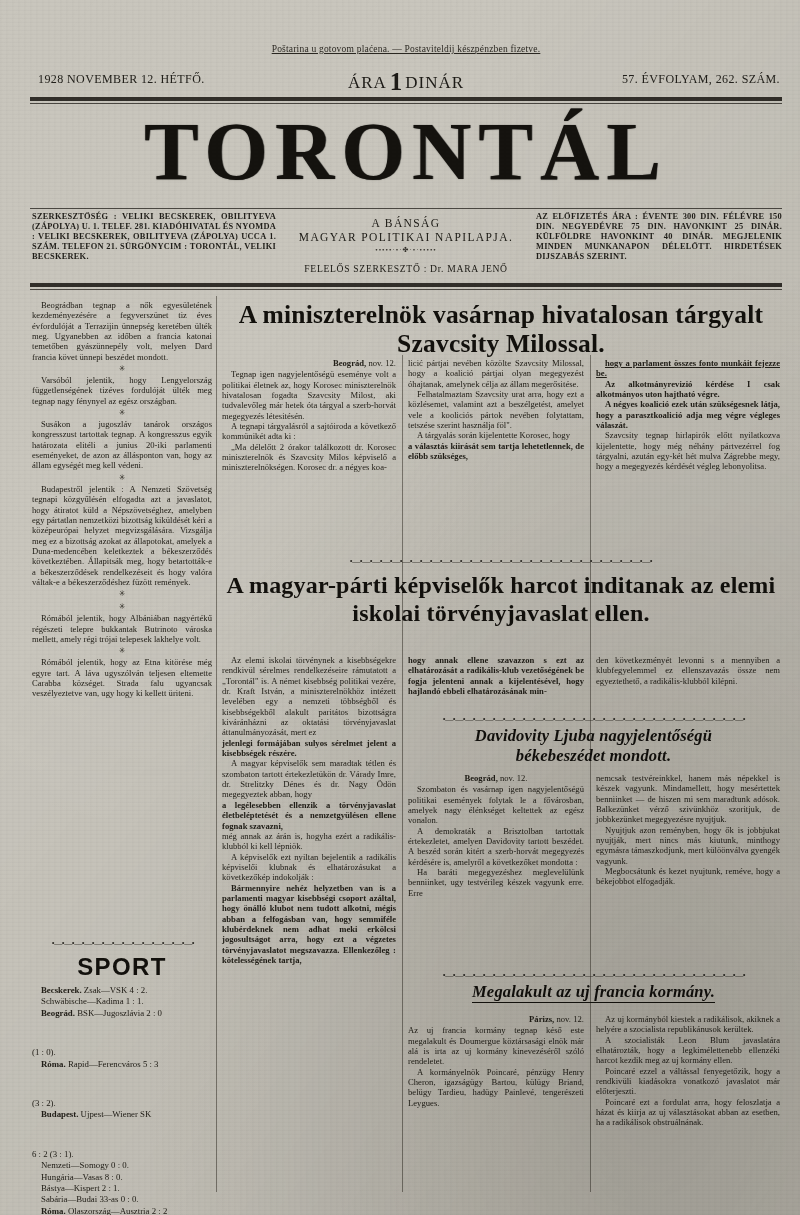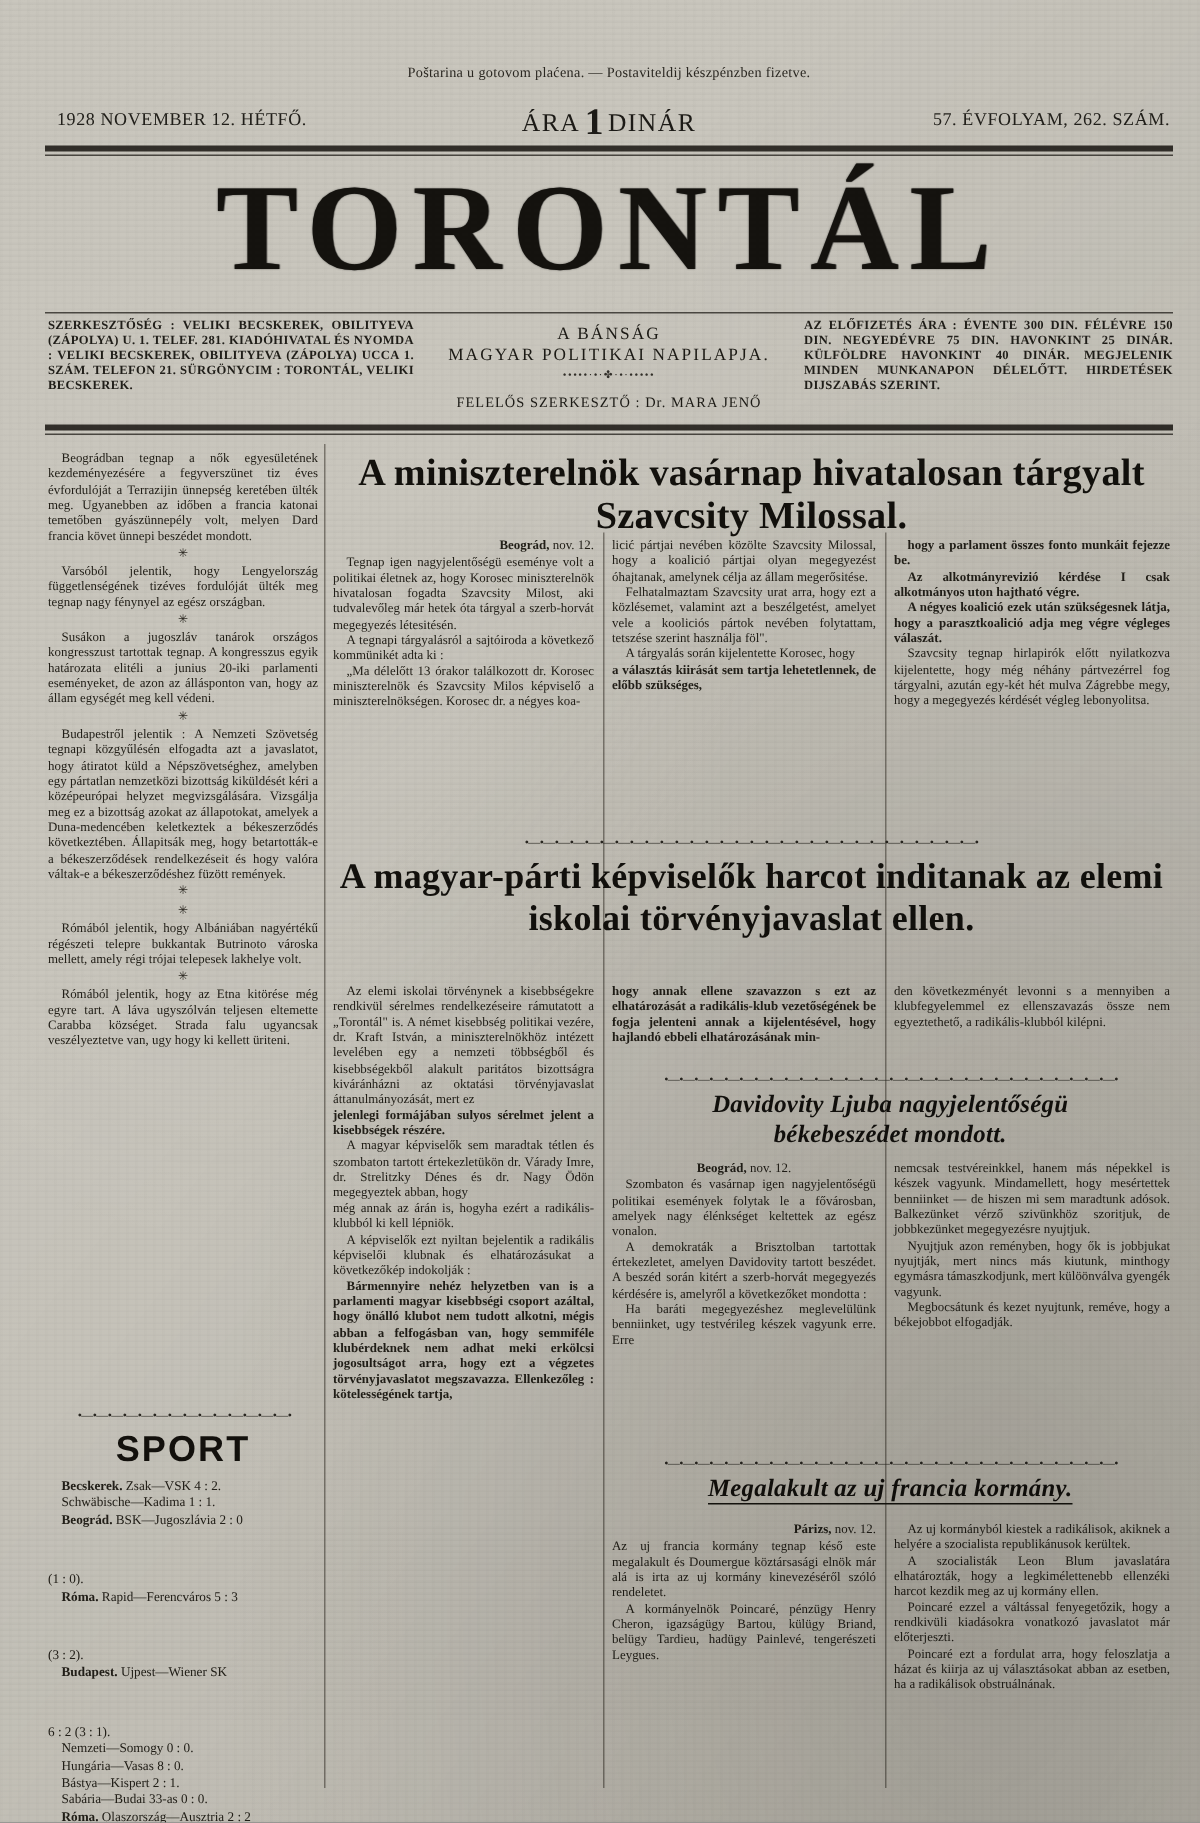--- a/index.html
+++ b/index.html
@@ -54,20 +54,21 @@
   .postline {
     position: absolute;
     top: 44px;
     left: 0;
     width: 752px;
     text-align: center;
     font-size: 9.5px;
     letter-spacing: .2px;
     color: #2b2822;
     font-family: "Liberation Serif", serif;
+    text-decoration: underline;
   }
   .dateline-row {
     position: absolute;
     top: 68px;
     left: 0;
     width: 752px;
     height: 30px;
   }
   .dl-left {
     position: absolute;
@@ -364,45 +365,46 @@
         <div class="cont"><span>(2 : 2).</span></div>
         <div><b>Prága.</b><span> Szlávia—Spárta 4 : 3.</span></div>
       </div>
 
     <div class="hl-main" id="headline1">A miniszterelnök vasárnap hivatalosan tárgyalt Szavcsity Milossal.</div>
 
     <div class="col" style="left:192px; top:358px; width:174px;">
       <p class="noind" style="text-align:right; margin-bottom:1px;"><b>Beográd,</b><span> nov. 12.</span></p>
       <p>Tegnap igen nagyjelentőségü eseménye volt a politikai életnek az, hogy Korosec miniszterelnök hivatalosan fogadta Szavcsity Milost, aki tudvalevőleg már hetek óta tárgyal a szerb-horvát megegyezés létesitésén.</p>
       <p>A tegnapi tárgyalásról a sajtóiroda a következő kommünikét adta ki :</p>
-      <p>„Ma délelőtt 13 órakor találkozott dr. Korosec miniszterelnök és Szavcsity Milos képviselő a miniszterelnökségen. Korosec dr. a négyes koa-</p>
+      <p>„Ma délelőtt 2 órakor találkozott dr. Korosec miniszterelnök és Szavcsity Milos képviselő a miniszterelnökségen. Korosec dr. a négyes koa-</p>
     </div>
 
     <div class="col" style="left:378px; top:358px; width:176px;">
       <p class="noind">licić pártjai nevében közölte Szavcsity Milossal, hogy a koalició pártjai olyan megegyezést óhajtanak, amelynek célja az állam megerősitése.</p>
       <p>Felhatalmaztam Szavcsity urat arra, hogy ezt a közlésemet, valamint azt a beszélgetést, amelyet vele a kooliciós pártok nevében folytattam, tetszése szerint használja föl".</p>
       <p>A tárgyalás során kijelentette Korosec, hogy</p>
       <p class="bold-run noind" style="font-weight:bold;">a választás kiirását sem tartja lehetetlennek, de előbb szükséges,</p>
     </div>
 
     <div class="col" style="left:566px; top:358px; width:184px;">
-      <p style="font-weight:bold;">hogy a parlament összes fonto munkáit fejezze be.</p>
+      <p style="font-weight:bold;text-decoration:underline;">hogy a parlament összes fonto munkáit fejezze be.</p>
       <p style="font-weight:bold;">Az alkotmányrevizió kérdése I csak alkotmányos uton hajtható végre.</p>
       <p style="font-weight:bold;">A négyes koalició ezek után szükségesnek látja, hogy a parasztkoalició adja meg végre végleges válaszát.</p>
       <p>Szavcsity tegnap hirlapirók előtt nyilatkozva kijelentette, hogy még néhány pártvezérrel fog tárgyalni, azután egy-két hét mulva Zágrebbe megy, hogy a megegyezés kérdését végleg lebonyolitsa.</p>
     </div>
 
     <div class="orn-line" style="left:192px; top:556px; width:558px;">•—•—•—•—•—•—•—•—•—•—•—•—•—•—•—•—•—•—•—•—•—•—•—•—•—•—•—•—•—•—•</div>
 
     <div class="hl-main" id="headline2">A magyar-párti képviselők harcot inditanak az elemi iskolai törvényjavaslat ellen.</div>
 
     <div class="col" style="left:192px; top:655px; width:174px;">
       <p>Az elemi iskolai törvénynek a kisebbségekre rendkivül sérelmes rendelkezéseire rámutatott a „Torontál" is. A német kisebbség politikai vezére, dr. Kraft István, a miniszterelnökhöz intézett levelében egy a nemzeti többségből és kisebbségekből alakult paritátos bizottságra kiváránházni az oktatási törvényjavaslat áttanulmányozását, mert ez</p>
       <p class="noind" style="font-weight:bold;">jelenlegi formájában sulyos sérelmet jelent a kisebbségek részére.</p>
       <p>A magyar képviselők sem maradtak tétlen és szombaton tartott értekezletükön dr. Várady Imre, dr. Strelitzky Dénes és dr. Nagy Ödön megegyeztek abban, hogy</p>
+      <p class="noind" style="font-weight:bold;">a legélesebben ellenzik a törvényjavaslat életbeléptetését és a nemzetgyülésen ellene fognak szavazni,</p>
       <p class="noind">még annak az árán is, hogyha ezért a radikális-klubból ki kell lépniök.</p>
       <p>A képviselők ezt nyiltan bejelentik a radikális képviselői klubnak és elhatározásukat a következőkép indokolják :</p>
       <p style="font-weight:bold;">Bármennyire nehéz helyzetben van is a parlamenti magyar kisebbségi csoport azáltal, hogy önálló klubot nem tudott alkotni, mégis abban a felfogásban van, hogy semmiféle klubérdeknek nem adhat meki erkölcsi jogosultságot arra, hogy ezt a végzetes törvényjavaslatot megszavazza. Ellenkezőleg : kötelességének tartja,</p>
     </div>
 
     <div class="col" style="left:378px; top:655px; width:176px;">
       <p class="noind" style="font-weight:bold;">hogy annak ellene szavazzon s ezt az elhatározását a radikális-klub vezetőségének be fogja jelenteni annak a kijelentésével, hogy hajlandó ebbeli elhatározásának min-</p>
     </div>
 
     <div class="col" style="left:566px; top:655px; width:184px;">

